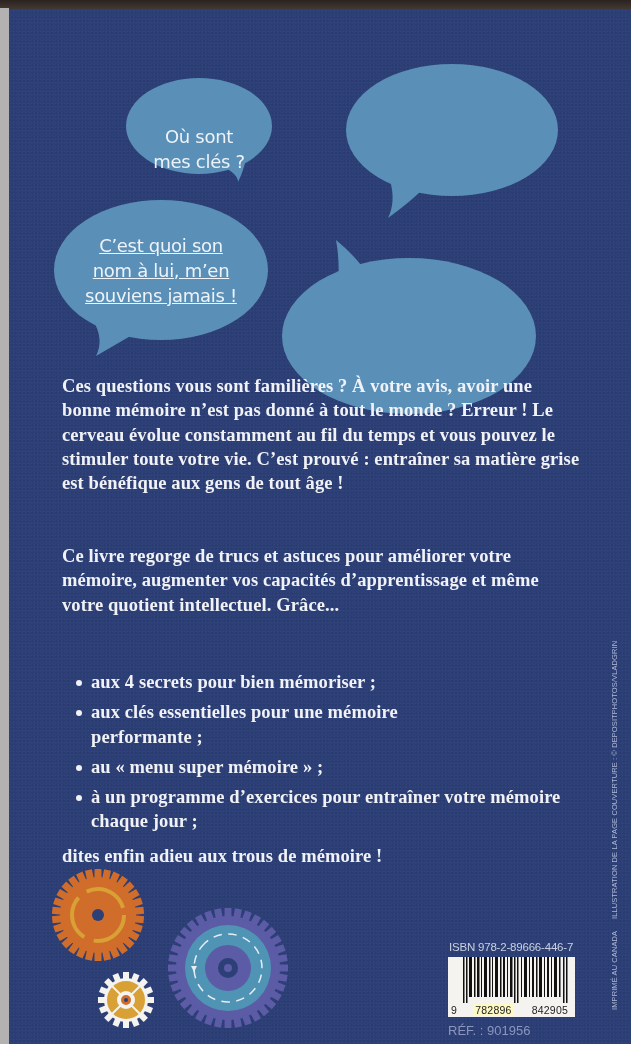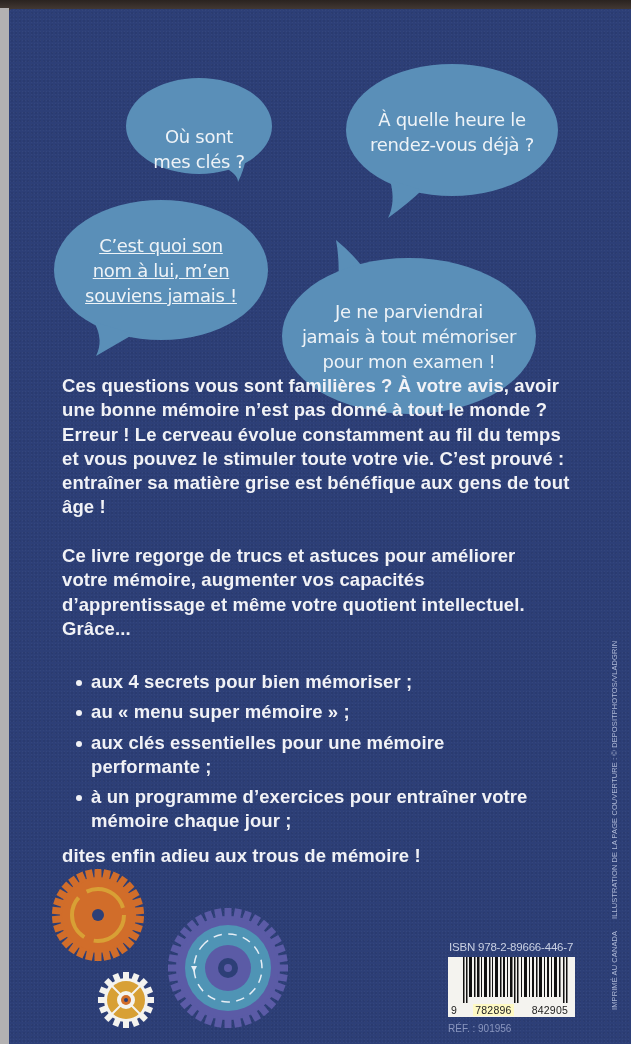--- a/index.html
+++ b/index.html
@@ -34,21 +34,21 @@
     font-family: "DejaVu Sans", sans-serif;
     font-size: 18px; line-height: 25px;
     letter-spacing: -0.3px;
   }
   .bubble svg { position: absolute; left: 0; top: 0; overflow: visible; }
   .bubble .btext { position: relative; white-space: pre-line; }
 
   .body-text {
     position: absolute; left: 62px; width: 540px;
     color: #f1f2f6; font-weight: bold;
-    font-family: Liberation Sans, sans-serif;
+    font-family: Liberation Serif, serif;
     font-size: 18.5px; line-height: 24.3px;
     letter-spacing: 0.1px;
   }
   .para { margin: 0; }
   .bullet-list { list-style: none; margin: 12px; padding: 0; }
   .bullet-list li {
     position: relative; padding-left: 17px; margin-bottom: 6px;
   }
   .bullet-list li::before {
     content: ""; position: absolute; left: 2px; top: 10px;
@@ -67,21 +67,21 @@
     background: #f4f3ef;
   }
   .barcode-bars { position: absolute; left: 15px; top: 0; width: 105px; height: 46px; }
   .barcode-digits {
     position: absolute; left: 3px; bottom: 1px; width: 122px;
     font-family: "Liberation Sans", sans-serif; font-size: 10.5px; color: #222;
     display: flex; justify-content: space-between; letter-spacing: 0.2px;
   }
   .ref {
     position: absolute; left: 448px; top: 1023px;
-    color: #8a96bf; font-size: 10px;
+    color: #8a96bf; font-size: 13px;
     font-family: "Liberation Sans", sans-serif;
   }
   .vertical-credit {
     position: absolute; left: 610px; top: 1010px;
     transform: rotate(-90deg); transform-origin: 0 0;
     white-space: nowrap;
     color: #aeb8d6; font-size: 7.5px; letter-spacing: 0.1px;
     font-family: "Liberation Sans", sans-serif;
   }
   .vertical-credit span + span { margin-left: 10px; }
@@ -101,57 +101,52 @@
   </svg>
   <span class="btext">Où sont
 mes clés ?</span>
 </div>
 
 <div class="bubble" style="left:346px; top:62px; width:212px; height:140px;">
   <svg width="212" height="170">
     <ellipse cx="106" cy="68" rx="106" ry="66" fill="#5a8fb8"></ellipse>
     <path d="M44,118 Q50,140 42,156 Q64,140 76,128 Z" fill="#5a8fb8"></path>
   </svg>
-  <span class="btext">À quelle heure le
-rendez-vous déjà ?</span>
 </div>
 
 <div class="bubble" style="left:54px; top:200px; width:214px; height:140px;text-decoration:underline;">
   <svg width="214" height="160">
     <ellipse cx="107" cy="70" rx="107" ry="70" fill="#5a8fb8"></ellipse>
     <path d="M40,122 Q50,140 42,156 Q66,142 80,134 Z" fill="#5a8fb8"></path>
   </svg>
   <span class="btext">C’est quoi son
 nom à lui, m’en
 souviens jamais !</span>
 </div>
 
 <div class="bubble" style="left:282px; top:258px; width:254px; height:156px;">
   <svg width="254" height="156" style="top:0;">
     <path d="M56,28 Q58,4 54,-18 Q76,0 88,20 Z" fill="#5a8fb8"></path>
     <ellipse cx="127" cy="78" rx="127" ry="78" fill="#5a8fb8"></ellipse>
   </svg>
-  <span class="btext">Je ne parviendrai
-jamais à tout mémoriser
-pour mon examen !</span>
 </div>
 
 <div class="body-text" style="top:374px;">
   <p class="para" style="width:520px;">Ces questions vous sont familières ? À votre avis, avoir une bonne mémoire n’est pas donné à tout le monde ? Erreur ! Le cerveau évolue constamment au fil du temps et vous pouvez le stimuler toute votre vie. C’est prouvé : entraîner sa matière grise est bénéfique aux gens de tout âge !</p>
 </div>
 
 <div class="body-text" style="top:544px;">
   <p class="para" style="width:500px;">Ce livre regorge de trucs et astuces pour améliorer votre mémoire, augmenter vos capacités d’apprentissage et même votre quotient intellectuel. Grâce...</p>
 </div>
 
 <div class="body-text" style="top:658px;">
   <ul class="bullet-list">
     <li>aux 4 secrets pour bien mémoriser ;</li>
+    <li style="width:400px;">aux clés essentielles pour une mémoire performante ;</li>
     <li>au « menu super mémoire » ;</li>
-    <li style="width:400px;">aux clés essentielles pour une mémoire performante ;</li>
     <li style="width:500px;">à un programme d’exercices pour entraîner votre mémoire chaque jour ;</li>
   </ul>
   <p class="para" style="margin-top:-2px;">dites enfin adieu aux trous de mémoire !</p>
 </div>
 
 <svg class="gears" width="631" height="1044">
   <defs>
     <pattern id="dummy" width="1" height="1"></pattern>
   </defs>
 

